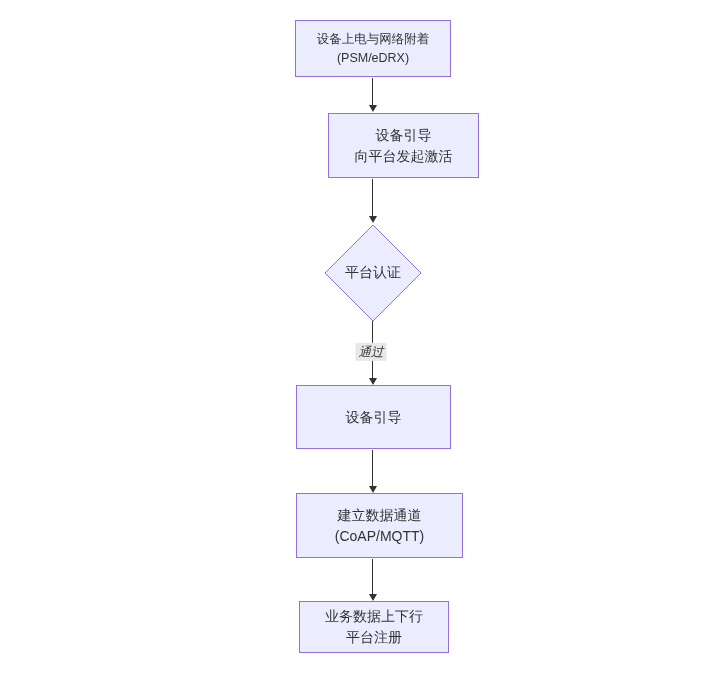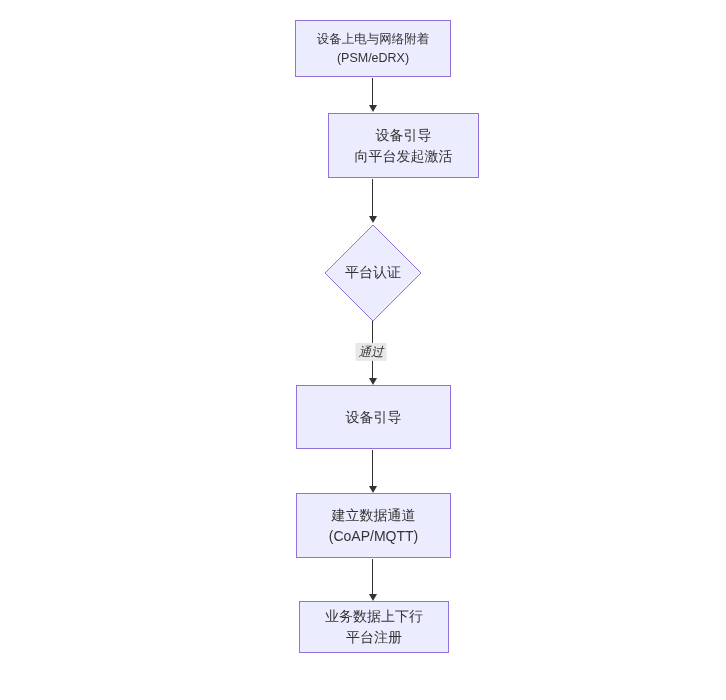--- a/index.html
+++ b/index.html
@@ -117,21 +117,21 @@
   <div class="arrowhead" style="left:369px; top:378px;"></div>
   <div class="edge-label" style="left:371px; top:352px;">通过</div>
 
   <div class="node" style="left:296px; top:385px; width:155px; height:64px;">
     <span>设备引导</span>
   </div>
 
   <div class="vline" style="left:372px; top:450px; height:36px;"></div>
   <div class="arrowhead" style="left:369px; top:486px;"></div>
 
-  <div class="node" style="left:296px; top:493px; width:155px; height:65px;">
+  <div class="node" style="left:296px; top:493px; width:167px; height:65px;">
     <span>建立数据通道</span>
     <span>(CoAP/MQTT)</span>
   </div>
 
   <div class="vline" style="left:372px; top:559px; height:35px;"></div>
   <div class="arrowhead" style="left:369px; top:594px;"></div>
 
   <div class="node" style="left:299px; top:601px; width:150px; height:52px;">
     <span>业务数据上下行</span>
     <span>平台注册</span>

